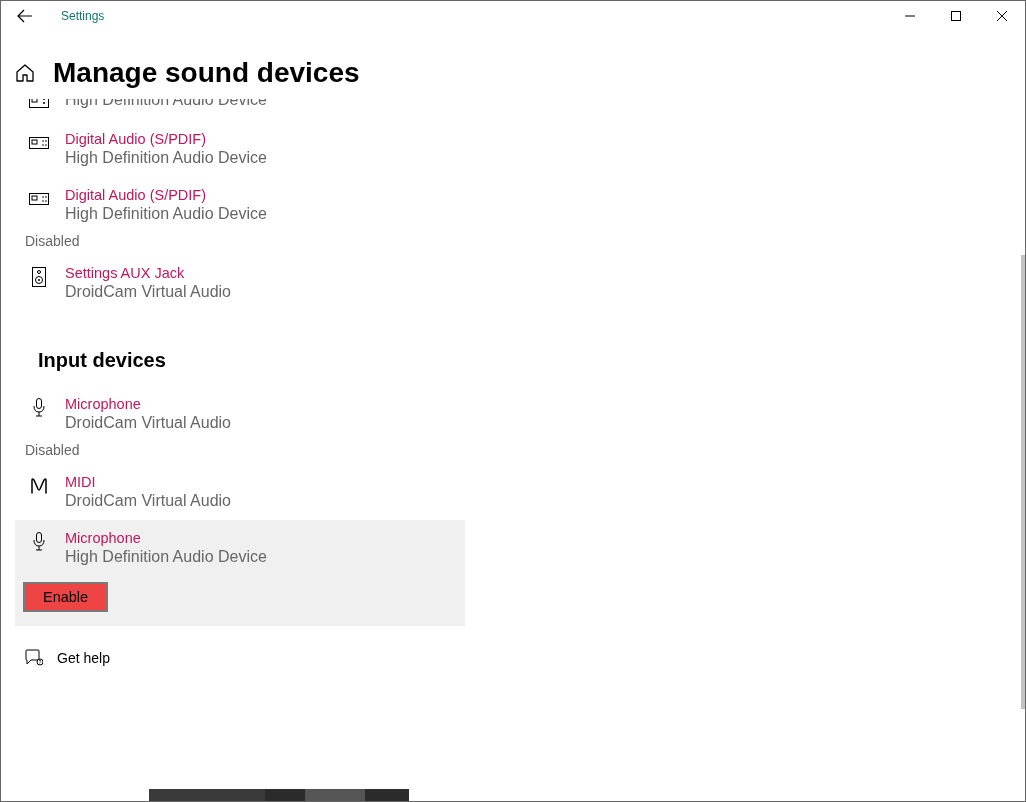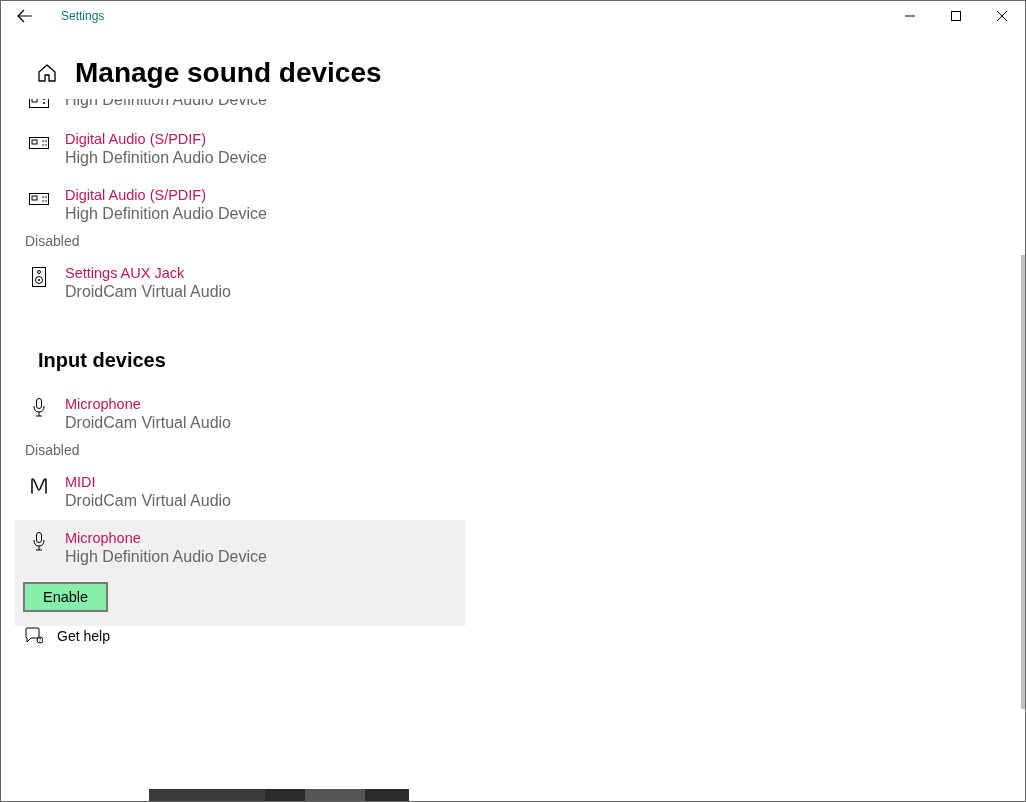--- a/index.html
+++ b/index.html
@@ -41,21 +41,21 @@
     .win-ctrl {
       width: 46px;
       height: 30px;
       display: flex;
       align-items: center;
       justify-content: center;
     }
     .header-row {
       display: flex;
       align-items: center;
-      padding-left: 34px;
+      padding-left: 12px;
       padding-top: 26px;
       text-align: center;
     }
     .home-icon-wrap {
       width: 24px;
       height: 24px;
       display: flex;
       align-items: center;
       justify-content: center;
     }
@@ -118,29 +118,30 @@
     .selected-wrap {
       background: #f0f0f0;
       width: 450px;
       margin-left: -10px;
       padding: 0 10px 14px 10px;
     }
     .selected-wrap .device-item {
       width: auto;
     }
     .enable-button {
-      background: #86efac;
+      background: #ef4444;
       border: 2px solid #7a7a7a;
       padding: 5px 18px;
       font-size: 14.5px;
       display: inline-block;
       margin-top: 6px;
       margin-left: -2px;
     }
     .footer-links {
+      margin-top: 22px;
     }
     .footer-link {
       display: flex;
       align-items: center;
       margin-bottom: 12px;
     }
     .footer-icon-wrap {
       width: 20px;
       height: 20px;
       margin-right: 12px;

